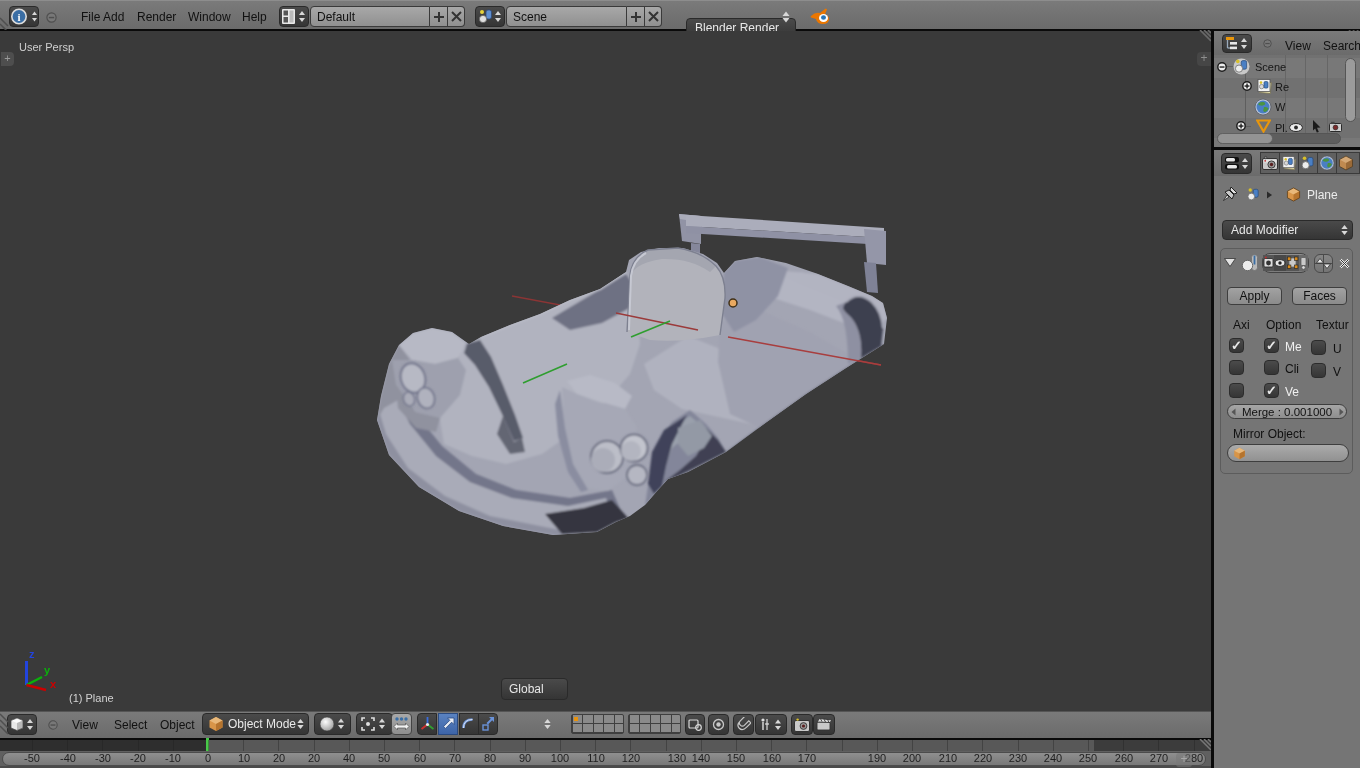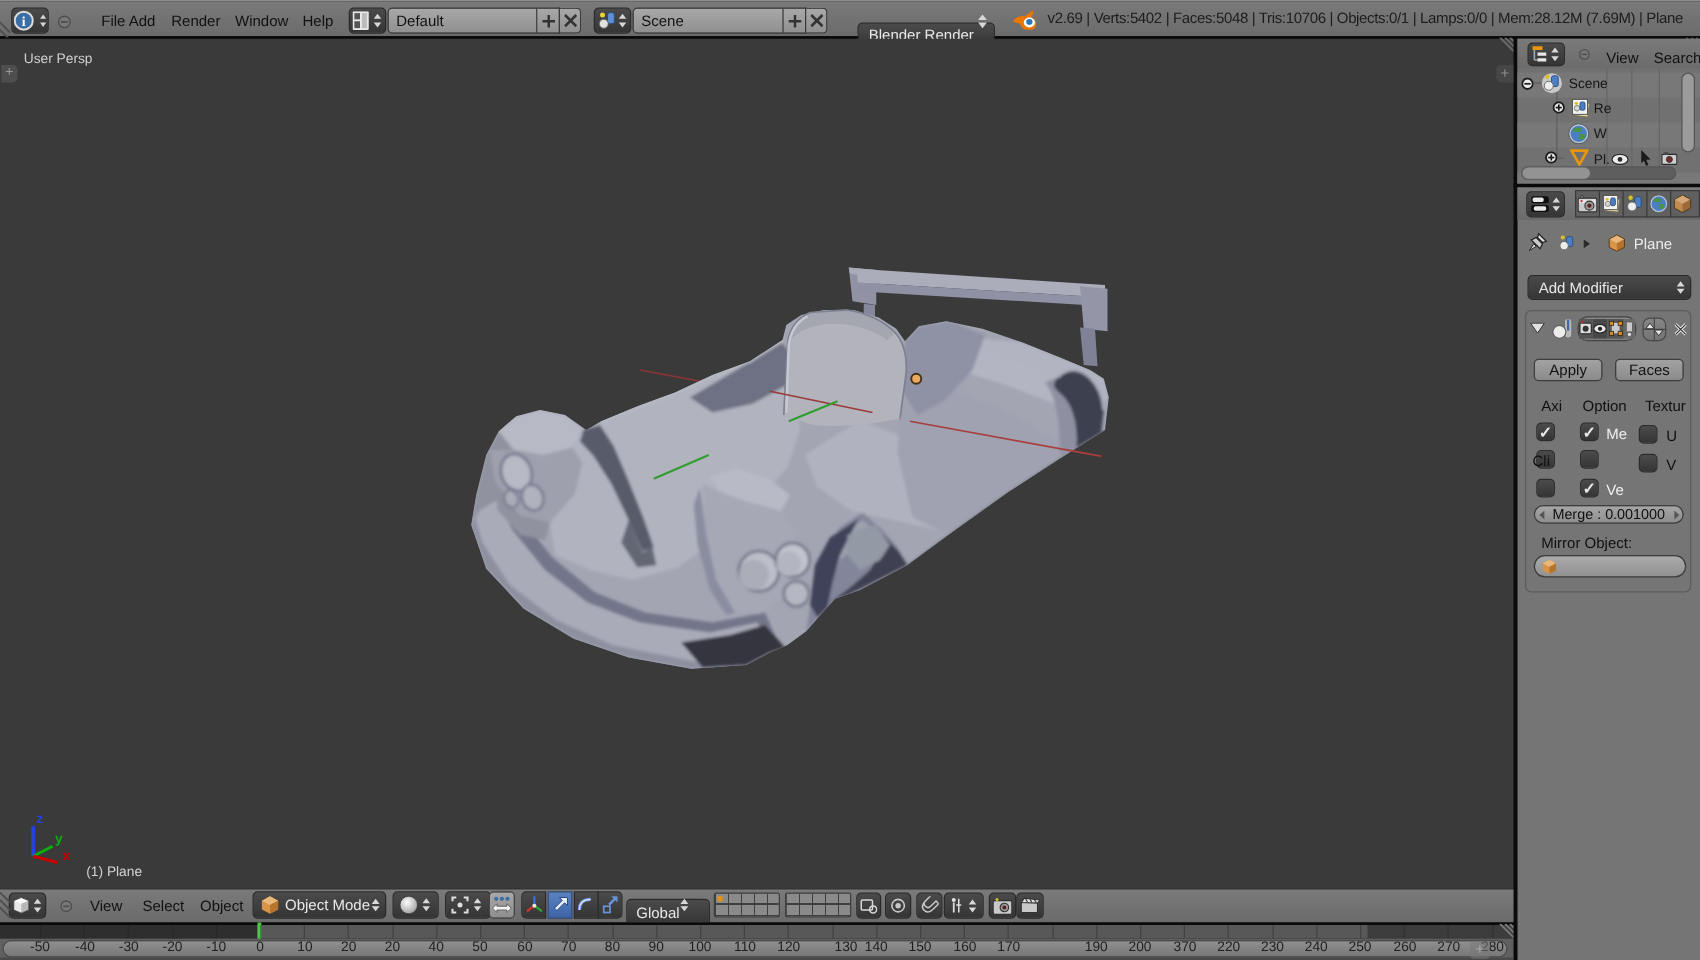--- a/index.html
+++ b/index.html
@@ -82,21 +82,20 @@
   <svg class="abs" style="left:781px;top:11px;" width="10" height="12" viewBox="0 0 10 12">
     <path d="M1.5 5 L5 0.5 L8.5 5 Z" fill="#d8d8d8"></path>
       <path d="M1.5 7 L5 11.5 L8.5 7 Z" fill="#d8d8d8"></path>
   </svg>
 
   <svg class="abs" style="left:810px;top:8px;" width="20" height="17" viewBox="0 0 40 34">
     <path d="M2 16 Q10 8 20 10 L30 2 Q32 0 34 3 L30 12 Q38 16 38 22 Q38 32 26 32 Q14 32 12 22 L2 19 Q0 17.5 2 16 Z" fill="#ea7600"></path>
     <ellipse cx="27" cy="20" rx="9" ry="8" fill="#fff"></ellipse>
     <ellipse cx="27" cy="19" rx="5" ry="4.5" fill="#2875b8"></ellipse>
   </svg>
-  <div class="abs" style="left:838px;top:7px;font-size:12px;color:#1c1c1c;letter-spacing:-0.28px;white-space:nowrap;">v2.69 | Verts:5402 | Faces:5048 | Tris:10706 | Objects:0/1 | Lamps:0/0 | Mem:28.12M (7.69M) | Plane</div>
 
   <div class="abs" style="left:0;top:31px;width:1211px;height:680px;background:#3a3a3a;"></div>
   <div class="abs" style="left:19px;top:41px;font-size:11px;color:#cfcfcf;">User Persp</div>
   <div class="abs" style="left:1px;top:52px;width:13px;height:14px;background:#4e4e4e;border-radius:0 4px 4px 0;color:#9a9a9a;font-size:11px;line-height:13px;text-align:center;">+</div>
   <div class="abs" style="left:69px;top:692px;font-size:11px;color:#d2d2d2;">(1) Plane</div>
 
   <svg class="abs" style="left:20px;top:648px;" width="40" height="45" viewBox="0 0 40 45">
     <line x1="6.5" y1="37" x2="6.5" y2="13" stroke="#2244dd" stroke-width="3"></line>
     <line x1="6.5" y1="37" x2="22" y2="29" stroke="#0bb00b" stroke-width="2.4"></line>
     <line x1="6.5" y1="37" x2="26" y2="42" stroke="#cc0000" stroke-width="2.4"></line>
@@ -280,21 +279,21 @@
   <svg class="abs" style="left:462px;top:716px;" width="15" height="16" viewBox="0 0 15 16">
     <path d="M1.5 12 Q1.5 3.5 10.5 3.5" fill="none" stroke="#6a92d8" stroke-width="2.6"></path>
     <path d="M1.5 12 Q1.5 3.5 10.5 3.5" fill="none" stroke="#dce4f2" stroke-width="1"></path>
   </svg>
   <div class="abs darkbtn" style="left:478px;top:713px;width:20px;height:22px;border-radius:0 4px 4px 0;"></div>
   <svg class="abs" style="left:481px;top:716px;" width="15" height="16" viewBox="0 0 15 16">
     <path d="M13 1 L13 6 L11.2 4.2 L7 8.5 L5.5 7 L9.8 2.8 L8 1 Z" fill="#6a92d8"></path>
     <rect x="2" y="9" width="5" height="5" fill="none" stroke="#6a92d8" stroke-width="1.4"></rect>
   </svg>
 
-  <div class="abs darkbtn" style="left:501px;top:719px;width:67px;height:22px;font-size:12px;line-height:20px;padding-left:7px;">Global</div>
+  <div class="abs darkbtn" style="left:501px;top:678px;width:67px;height:22px;font-size:12px;line-height:20px;padding-left:7px;">Global</div>
   <svg class="abs" style="left:543px;top:718px;" width="9" height="12" viewBox="0 0 10 13">
     <path d="M1.5 5.5 L5 1 L8.5 5.5 Z" fill="#d8d8d8"></path>
       <path d="M1.5 7.5 L5 12 L8.5 7.5 Z" fill="#d8d8d8"></path>
   </svg>
 
   <div id="layers">
       <div class="abs" style="left:571px;top:714px;width:53px;height:20px;background-color:#8a8a8a;background-image:repeating-linear-gradient(90deg,#3f3f3f 0,#3f3f3f 1px,transparent 1px,transparent 10.4px),repeating-linear-gradient(0deg,#3f3f3f 0,#3f3f3f 1px,transparent 1px,transparent 9.3px);border:1px solid #3f3f3f;border-radius:2px;">
         <div style="position:absolute;left:1.6px;top:1.6px;width:4.4px;height:4.4px;background:#e8920c;"></div>
       </div>
       <div class="abs" style="left:628px;top:714px;width:53px;height:20px;background-color:#8a8a8a;background-image:repeating-linear-gradient(90deg,#3f3f3f 0,#3f3f3f 1px,transparent 1px,transparent 10.4px),repeating-linear-gradient(0deg,#3f3f3f 0,#3f3f3f 1px,transparent 1px,transparent 9.3px);border:1px solid #3f3f3f;border-radius:2px;"></div>
@@ -402,21 +401,21 @@
       <div class="abs" style="left:576px;top:752px;width:40px;text-align:center;font-size:11px;color:#1e1e1e;">110</div>
       <div class="abs" style="left:611px;top:752px;width:40px;text-align:center;font-size:11px;color:#1e1e1e;">120</div>
       <div class="abs" style="left:646px;top:752px;width:40px;text-align:right;font-size:11px;color:#1e1e1e;">130</div>
       <div class="abs" style="left:681px;top:752px;width:40px;text-align:center;font-size:11px;color:#1e1e1e;">140</div>
       <div class="abs" style="left:716px;top:752px;width:40px;text-align:center;font-size:11px;color:#1e1e1e;">150</div>
       <div class="abs" style="left:752px;top:752px;width:40px;text-align:center;font-size:11px;color:#1e1e1e;">160</div>
       <div class="abs" style="left:787px;top:752px;width:40px;text-align:center;font-size:11px;color:#1e1e1e;">170</div>
       <div class="abs" style="left:822px;top:752px;width:40px;text-align:center;font-size:11px;color:#1e1e1e;margin-top:33px;">180</div>
       <div class="abs" style="left:857px;top:752px;width:40px;text-align:center;font-size:11px;color:#1e1e1e;">190</div>
       <div class="abs" style="left:892px;top:752px;width:40px;text-align:center;font-size:11px;color:#1e1e1e;">200</div>
-      <div class="abs" style="left:928px;top:752px;width:40px;text-align:center;font-size:11px;color:#1e1e1e;">370</div>
+      <div class="abs" style="left:928px;top:752px;width:40px;text-align:center;font-size:11px;color:#1e1e1e;">210</div>
       <div class="abs" style="left:963px;top:752px;width:40px;text-align:center;font-size:11px;color:#1e1e1e;">220</div>
       <div class="abs" style="left:998px;top:752px;width:40px;text-align:center;font-size:11px;color:#1e1e1e;">230</div>
       <div class="abs" style="left:1033px;top:752px;width:40px;text-align:center;font-size:11px;color:#1e1e1e;">240</div>
       <div class="abs" style="left:1068px;top:752px;width:40px;text-align:center;font-size:11px;color:#1e1e1e;">250</div>
       <div class="abs" style="left:1104px;top:752px;width:40px;text-align:center;font-size:11px;color:#1e1e1e;">260</div>
       <div class="abs" style="left:1139px;top:752px;width:40px;text-align:center;font-size:11px;color:#1e1e1e;">270</div>
       <div class="abs" style="left:1174px;top:752px;width:40px;text-align:center;font-size:11px;color:#1e1e1e;">280</div>
     </div>
   <div class="abs" style="left:0;top:766px;width:1211px;height:2px;background:#4a4a4a;"></div>
 
@@ -681,21 +680,21 @@
   <div class="chk" style="left:1264px;top:338px;">
       <span class="tick">✓</span>
     </div>
   <div class="chk" style="left:1264px;top:360px;"></div>
   <div class="chk" style="left:1264px;top:383px;">
       <span class="tick">✓</span>
     </div>
   <div class="chk" style="left:1311px;top:340px;"></div>
   <div class="chk" style="left:1311px;top:363px;"></div>
   <div class="abs" style="left:1285px;top:340px;font-size:12px;color:#f0f0f0;">Me</div>
-  <div class="abs" style="left:1226px;top:362px;font-size:12px;color:#101010;">Cli</div>
+  <div class="abs" style="left:1285px;top:362px;font-size:12px;color:#101010;">Cli</div>
   <div class="abs" style="left:1285px;top:385px;font-size:12px;color:#f0f0f0;">Ve</div>
   <div class="abs" style="left:1333px;top:342px;font-size:12px;color:#101010;">U</div>
   <div class="abs" style="left:1333px;top:365px;font-size:12px;color:#101010;">V</div>
 
   <div class="abs" style="left:1227px;top:404px;width:120px;height:15px;background:linear-gradient(#a6a6a6,#8e8e8e);border:1px solid #3e3e3e;border-radius:8px;font-size:11.5px;color:#101010;text-align:center;line-height:14px;">Merge : 0.001000</div>
   <svg class="abs" style="left:1231px;top:408px;" width="5" height="8" viewBox="0 0 5 8">
       <path d="M4.5 0.5 L0.5 4 L4.5 7.5 Z" fill="#555"></path>
     </svg>
   <svg class="abs" style="left:1339px;top:408px;" width="5" height="8" viewBox="0 0 5 8">
       <path d="M0.5 0.5 L4.5 4 L0.5 7.5 Z" fill="#555"></path>

